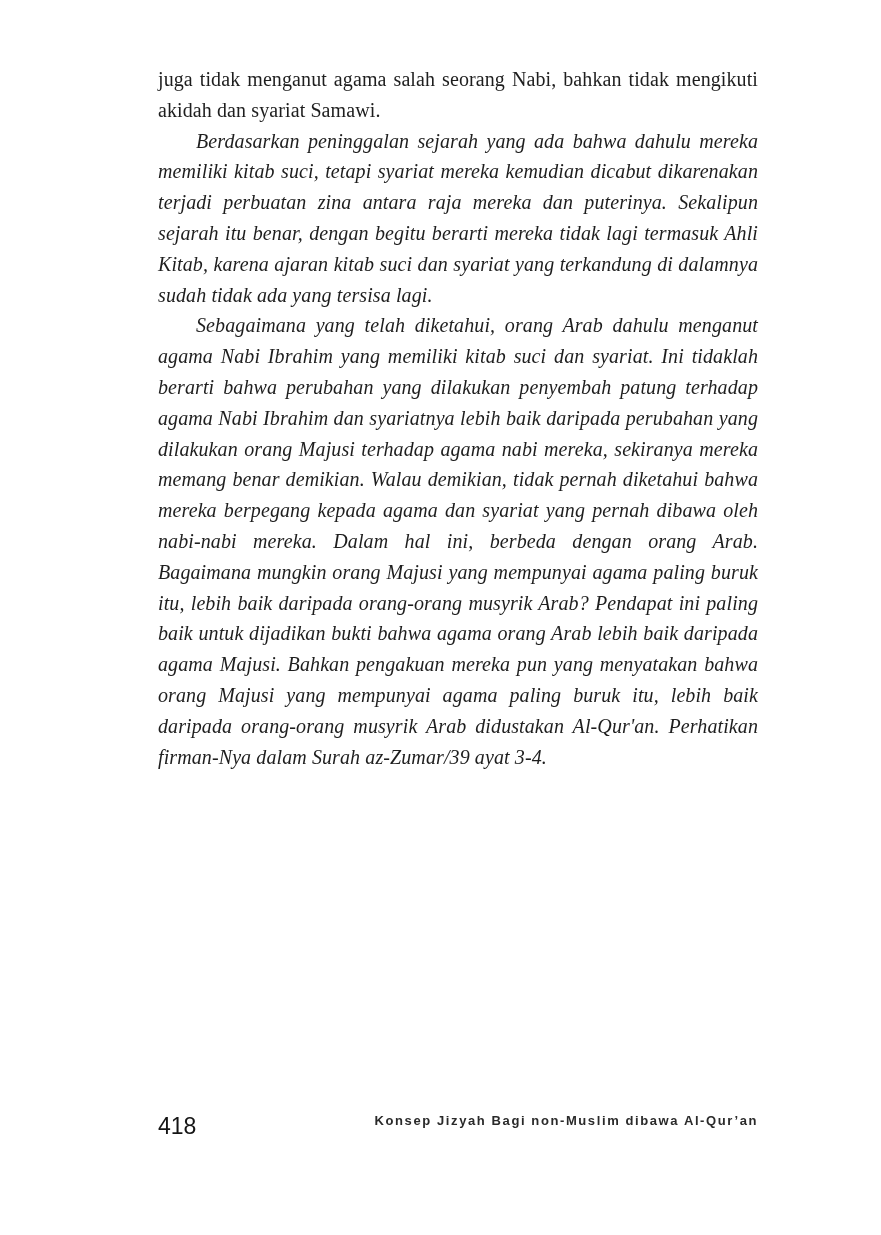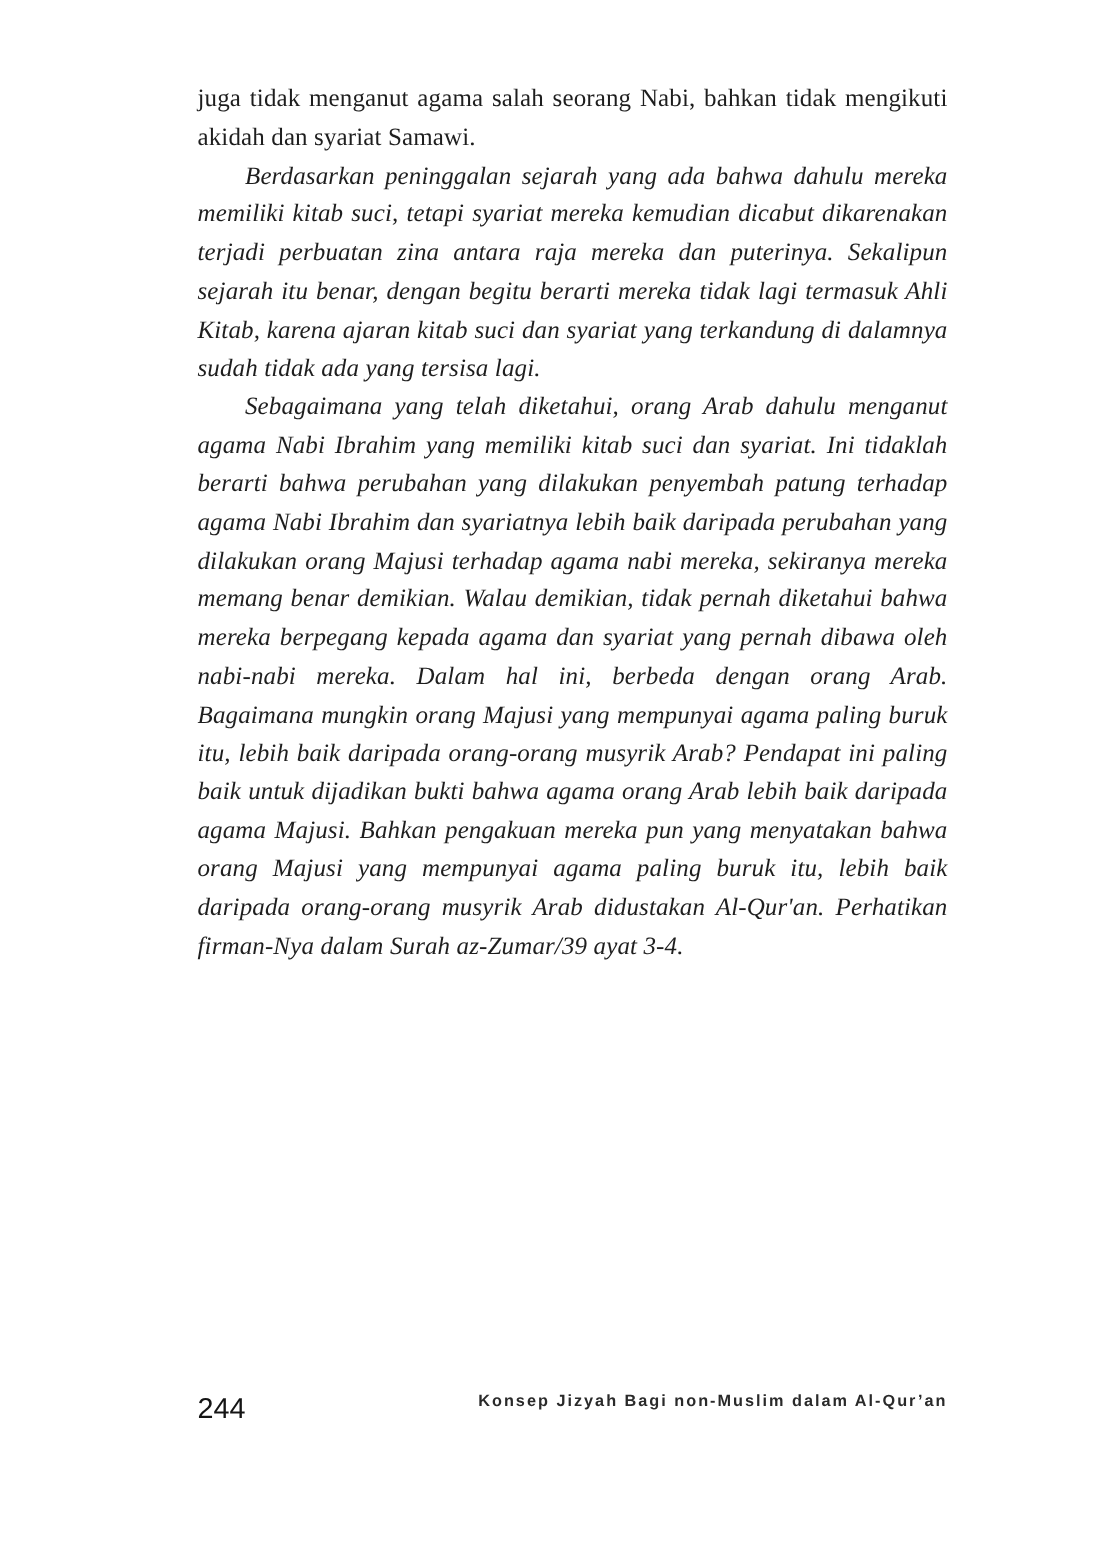--- a/index.html
+++ b/index.html
@@ -68,17 +68,17 @@
 
 <div class="page">
 
   <div class="text-block">
       <p>juga tidak menganut agama salah seorang Nabi, bahkan tidak mengikuti akidah dan syariat Samawi.</p>
       <p class="indent">Berdasarkan peninggalan sejarah yang ada bahwa dahulu mereka memiliki kitab suci, tetapi syariat mereka kemudian dicabut dikarenakan terjadi perbuatan zina antara raja mereka dan puterinya. Sekalipun sejarah itu benar, dengan begitu berarti mereka tidak lagi termasuk Ahli Kitab, karena ajaran kitab suci dan syariat yang terkandung di dalamnya sudah tidak ada yang tersisa lagi.</p>
       <p class="indent">Sebagaimana yang telah diketahui, orang Arab dahulu menganut agama Nabi Ibrahim yang memiliki kitab suci dan syariat. Ini tidaklah berarti bahwa perubahan yang dilakukan penyembah patung terhadap agama Nabi Ibrahim dan syariatnya lebih baik daripada perubahan yang dilakukan orang Majusi terhadap agama nabi mereka, sekiranya mereka memang benar demikian. Walau demikian, tidak pernah diketahui bahwa mereka berpegang kepada agama dan syariat yang pernah dibawa oleh nabi-nabi mereka. Dalam hal ini, berbeda dengan orang Arab. Bagaimana mungkin orang Majusi yang mempunyai agama paling buruk itu, lebih baik daripada orang-orang musyrik Arab? Pendapat ini paling baik untuk dijadikan bukti bahwa agama orang Arab lebih baik daripada agama Majusi. Bahkan pengakuan mereka pun yang menyatakan bahwa orang Majusi yang mempunyai agama paling buruk itu, lebih baik daripada orang-orang musyrik Arab didustakan Al-Qur'an. Perhatikan firman-Nya dalam Surah az-Zumar/39 ayat 3-4.</p>
     </div>
 
   <div class="footer">
-    <span class="page-number">244</span>
-    <span class="running-title">Konsep Jizyah Bagi non-Muslim dalam Al-Qur’an</span>
+    <span class="page-number">418</span>
+    <span class="running-title">Konsep Jizyah Bagi non-Muslim dibawa Al-Qur’an</span>
   </div>
 
 </div>
 
 </body></html>

